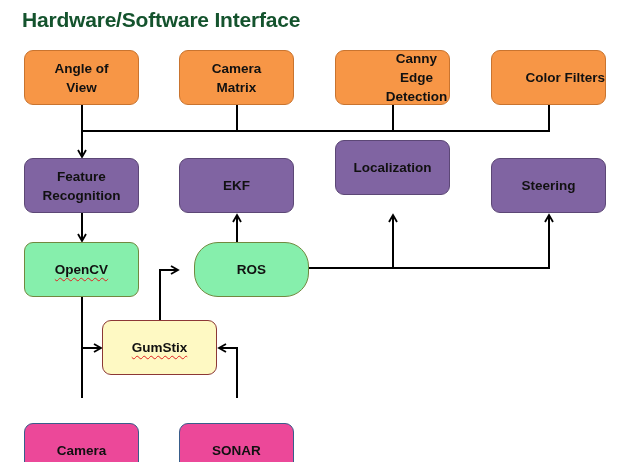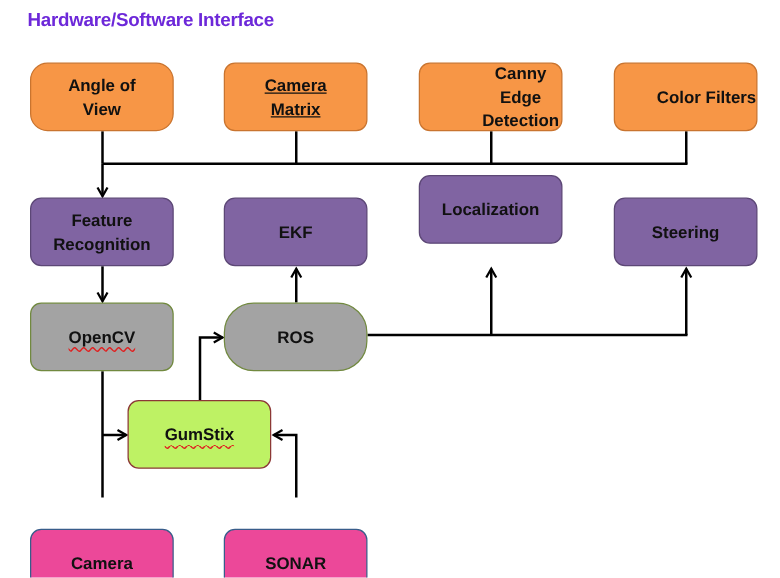--- a/index.html
+++ b/index.html
@@ -1,22 +1,22 @@
 <!DOCTYPE html>
 <html><head>
 <meta charset="utf-8">
 <style>
   html,body{margin:0;padding:0;background:#ffffff;}
   body{width:624px;height:462px;position:relative;overflow:hidden;font-family:"Liberation Sans","DejaVu Sans",sans-serif;}
-  .title{position:absolute;left:22px;top:8px;font-size:15px;font-weight:bold;color:#6d28d9;letter-spacing:-0.2px;}
+  .title{position:absolute;left:22px;top:8px;font-size:21px;font-weight:bold;color:#14532d;letter-spacing:-0.2px;}
   .box{position:absolute;width:115px;height:55px;border-radius:9px;box-sizing:border-box;display:flex;align-items:center;justify-content:center;text-align:center;font-weight:bold;font-size:13.5px;line-height:19px;color:#111;cursor:pointer;}
   .orange{background:#f79646;border:1.5px solid #c9742f;}
   .purple{background:#8064a2;border:1.5px solid #5c4776;}
-  .green{background:#a3a3a3;border:1.5px solid #71893f;align-items:center;}
-  .red{background:#bef264;border:1.5px solid #8c3836;}
+  .green{background:#86efac;border:1.5px solid #71893f;align-items:center;}
+  .red{background:#fef9c3;border:1.5px solid #8c3836;}
   .blue{background:#ec4899;border:1.5px solid #385d8a;margin-top:25px;}
   .squiggle{text-decoration:underline wavy #e02020;text-decoration-thickness:1px;text-underline-offset:3px;}
   svg.conn{position:absolute;left:0;top:0;}
 </style>
 </head>
 <body>
 
 <div class="title">Hardware/Software Interface</div>
 
 <svg class="conn" width="624" height="462">
@@ -47,25 +47,25 @@
     <polyline points="160,320 160,270 178,270" marker-end="url(#arr)"></polyline>
 
     <line x1="237" y1="242" x2="237" y2="215" marker-end="url(#arr)"></line>
 
     <line x1="294" y1="268" x2="550" y2="268"></line>
     <line x1="393" y1="268" x2="393" y2="215" marker-end="url(#arr)"></line>
     <line x1="549" y1="268" x2="549" y2="215" marker-end="url(#arr)"></line>
   </g>
 </svg>
 
-<div class="box orange" style="left:24px;top:50px;border-radius:14px;">
+<div class="box orange" style="left:24px;top:50px;">
   <span style="width:70px;">Angle of View</span>
 </div>
 <div class="box orange" style="left:179px;top:50px;">
-  <span style="width:70px;text-decoration:underline;">Camera Matrix</span>
+  <span style="width:70px;">Camera Matrix</span>
 </div>
 <div class="box orange" style="left:335px;top:50px;padding-left:48px;">
   <span style="width:100px;">Canny Edge Detection</span>
 </div>
 <div class="box orange" style="left:491px;top:50px;justify-content:flex-end;">
   <span>Color Filters</span>
 </div>
 
 <div class="box purple" style="left:24px;top:158px;align-items:center;">
   <span style="width:100px;">Feature Recognition</span>
@@ -76,21 +76,21 @@
 <div class="box purple" style="left:335px;top:140px;">
   <span>Localization</span>
 </div>
 <div class="box purple" style="left:491px;top:158px;">
   <span>Steering</span>
 </div>
 
 <div class="box green" style="left:24px;top:242px;">
   <span class="squiggle">OpenCV</span>
 </div>
-<div class="box green" style="left:179px;top:242px;border-radius:24px;">
+<div class="box green" style="left:194px;top:242px;border-radius:24px;">
   <span>ROS</span>
 </div>
 
 <div class="box red" style="left:102px;top:320px;">
   <span class="squiggle">GumStix</span>
 </div>
 
 <div class="box blue" style="left:24px;top:398px;">
   <span>Camera</span>
 </div>

